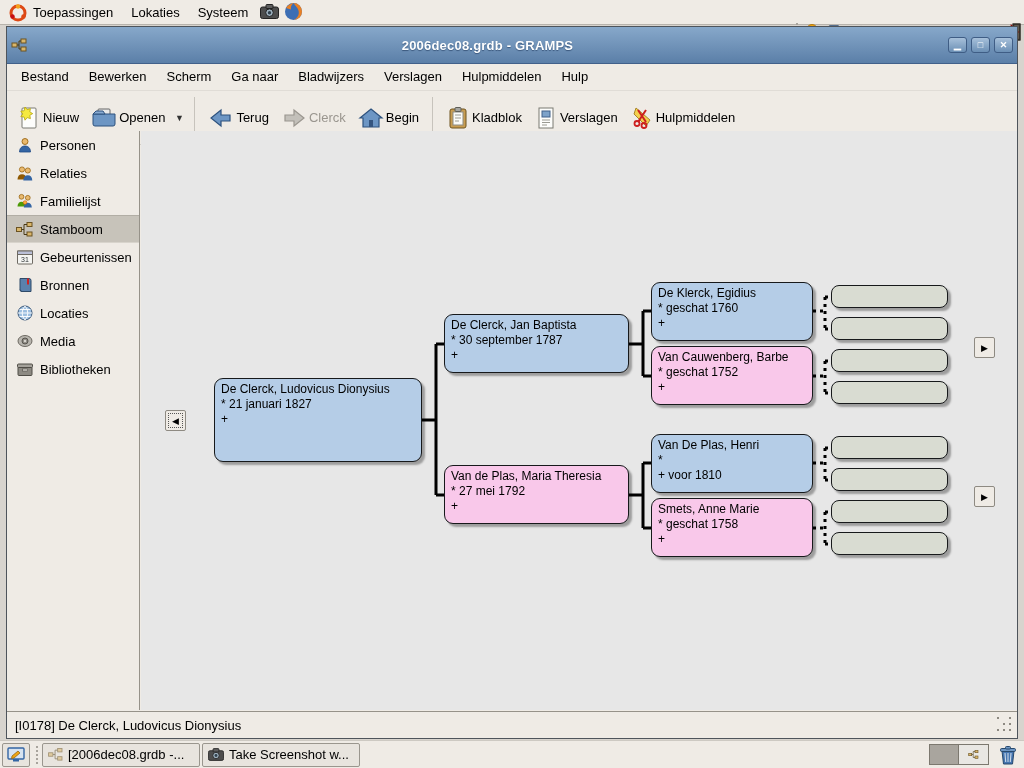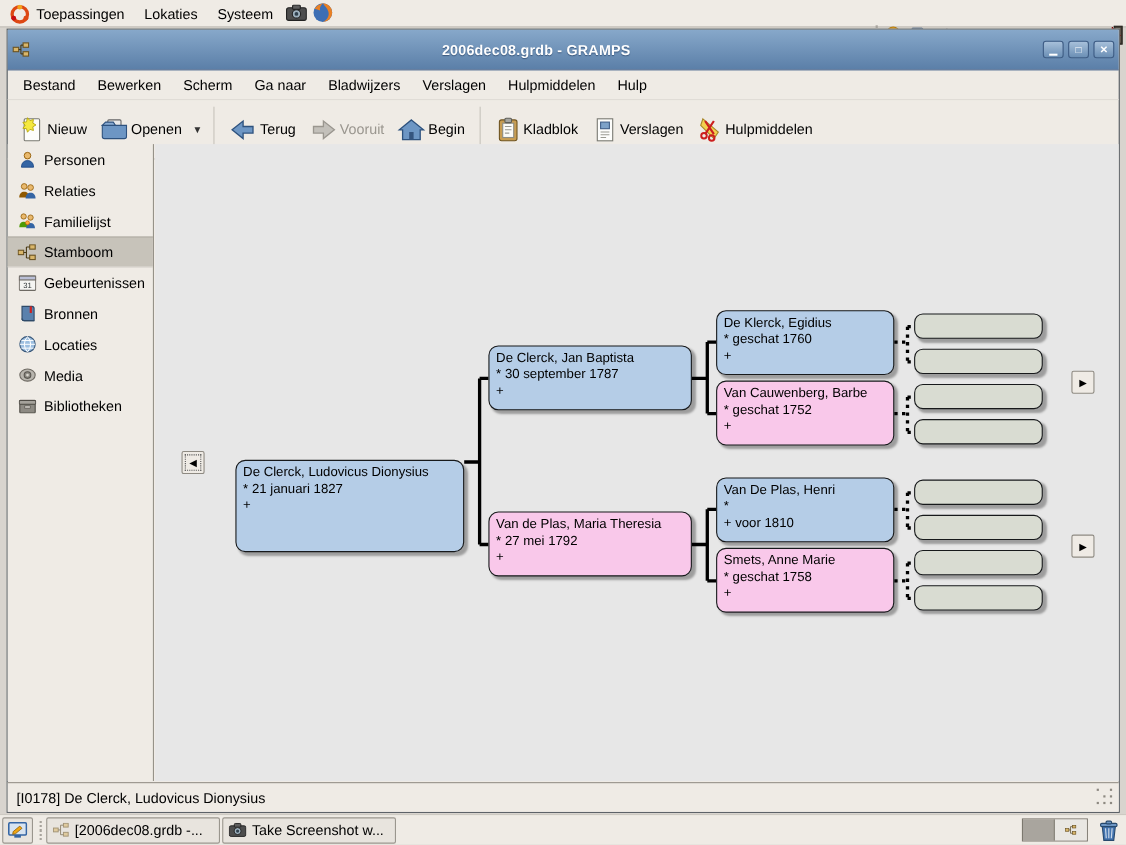--- a/index.html
+++ b/index.html
@@ -41,21 +41,21 @@
   }
   #window-title {
     flex:1; text-align:center; color:#fff; font-weight:bold; font-size:13px;
     text-shadow:0 1px 1px #3a577c; letter-spacing:.2px;
   }
   .win-btn {
     width:19px; height:16px; border:1px solid #3f5d85; border-radius:3px;
     background:linear-gradient(#a7c0da, #6b8fb5);
     color:#fff; font-size:9px; line-height:14px; text-align:center; font-weight:bold;
   }
-  #menubar { display:flex; align-items:center; height:27px; padding-left:4px; border-bottom:1px solid #e0dcd6; }
+  #menubar { display:flex; align-items:flex-start; height:27px; padding-left:4px; border-bottom:1px solid #e0dcd6; }
   .menu-item { padding:5px 10px; font-size:13px; }
   #toolbar { display:flex; align-items:center; height:54px; padding:0 4px; border-bottom:1px solid #d2cec8; }
   .tool-btn { display:flex; align-items:center; justify-content:center;
     min-width:54px; height:50px; gap:2px; font-size:13px; border-radius:3px; padding:0 6px; }
   .tool-btn.disabled { color:#9a968f; }
   .tool-sep { width:1px; height:42px; background:#c7c3bc; margin:0 7px; }
   .dropdown-btn { width:16px; height:50px; display:flex; align-items:center; justify-content:center; font-size:9px; color:#333; }
 
   
   #sidebar {
@@ -244,21 +244,21 @@
     <div class="tool-btn">
       <svg width="26" height="24" viewBox="0 0 26 24">
         <path d="M13 4 v5 h9 v6 h-9 v5 l-10 -8 Z" fill="#6d96c4" stroke="#2e527e" stroke-width="1.2"></path>
       </svg>
       <span>Terug</span>
     </div>
     <div class="tool-btn disabled">
       <svg width="26" height="24" viewBox="0 0 26 24">
         <path d="M13 4 v5 h-9 v6 h9 v5 l10 -8 Z" fill="#c3c0ba" stroke="#9a968f" stroke-width="1.2"></path>
       </svg>
-      <span>Vooruit</span>
+      <span>Clerck</span>
     </div>
     <div class="tool-btn">
       <svg width="26" height="24" viewBox="0 0 26 24">
         <path d="M13 3 L24 12 h-3 v9 h-16 v-9 h-3 Z" fill="#6d96c4" stroke="#2e527e" stroke-width="1.2"></path>
         <rect x="11" y="14" width="4" height="7" fill="#35557f"></rect>
       </svg>
       <span>Begin</span>
     </div>
     <div class="tool-sep"></div>
     <div class="tool-btn">
@@ -396,21 +396,21 @@
       <path d="M672,245 h12 M684,230 V262 M684,230 h12 M684,262 h12" stroke="#000" stroke-width="3" fill="none" stroke-dasharray="3 4"></path>
       <path d="M672,332 h12 M684,317 V349 M684,317 h12 M684,349 h12" stroke="#000" stroke-width="3" fill="none" stroke-dasharray="3 4"></path>
       <path d="M672,397 h12 M684,381 V413 M684,381 h12 M684,413 h12" stroke="#000" stroke-width="3" fill="none" stroke-dasharray="3 4"></path>
     </svg>
 
     <div class="nav-btn" style="left:24px; top:279px;">
       <span class="focus"></span>
       <span>◀</span>
     </div>
 
-    <div class="pbox male" style="left:73px; top:247px; width:208px; height:84px;margin-top:40px;">
+    <div class="pbox male" style="left:73px; top:247px; width:208px; height:84px;">
       <div>De Clerck, Ludovicus Dionysius</div>
       <div>* 21 januari 1827</div>
       <div>+</div>
     </div>
 
     <div class="pbox male" style="left:303px; top:183px; width:185px; height:59px;">
       <div>De Clerck, Jan Baptista</div>
       <div>* 30 september 1787</div>
       <div>+</div>
     </div>

